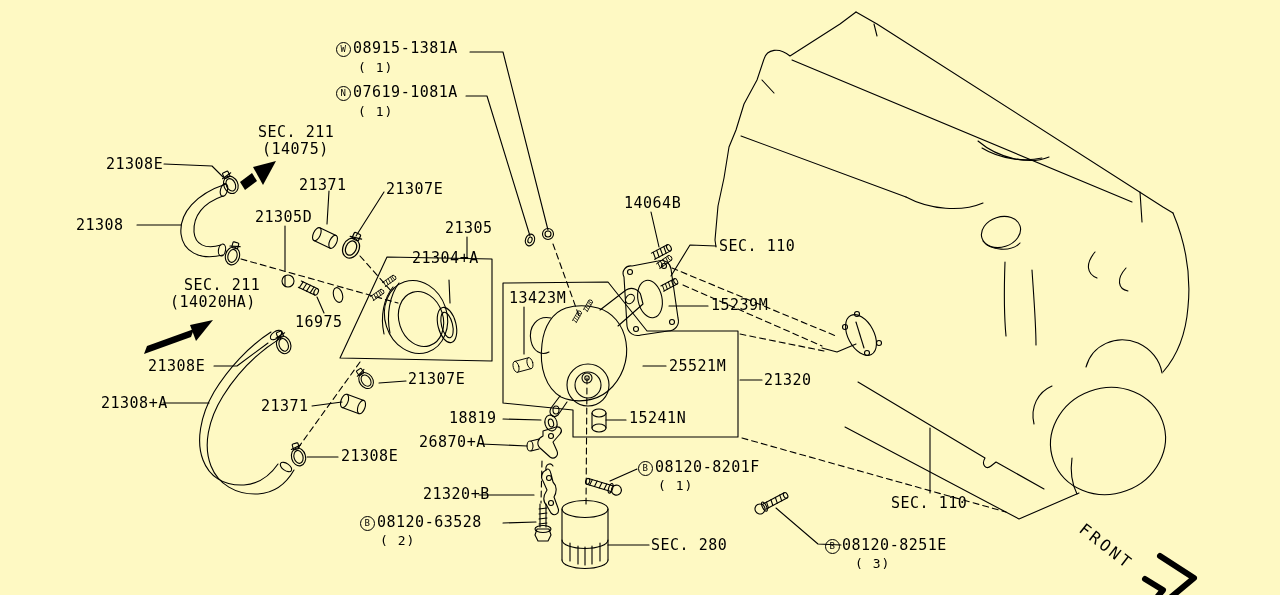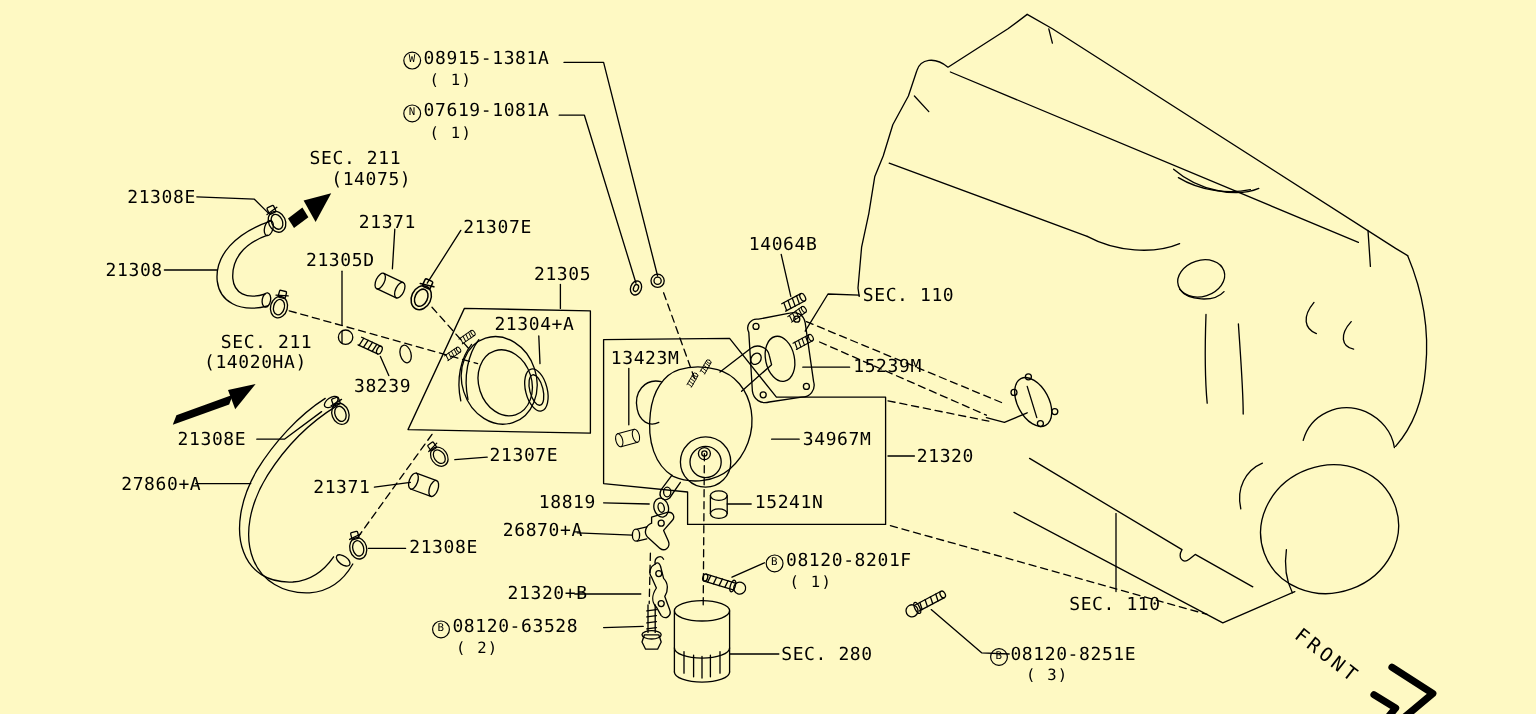--- a/index.html
+++ b/index.html
@@ -303,42 +303,42 @@
   <span class="circ">W</span><span>08915-1381A</span>
 </div>
 <div class="lbl qty" style="left:358px;top:60px">( 1)</div>
 
 <div class="lbl" style="left:336px;top:84px">
   <span class="circ">N</span><span>07619-1081A</span>
 </div>
 <div class="lbl qty" style="left:358px;top:104px">( 1)</div>
 
 <div class="lbl" style="left:258px;top:124px">SEC. 211</div>
-<div class="lbl" style="left:276px;top:141px">(14075)</div>
+<div class="lbl" style="left:262px;top:141px">(14075)</div>
 
 <div class="lbl" style="left:106px;top:156px">21308E</div>
 <div class="lbl" style="left:299px;top:177px">21371</div>
 <div class="lbl" style="left:386px;top:181px">21307E</div>
-<div class="lbl" style="left:88px;top:217px">21308</div>
+<div class="lbl" style="left:76px;top:217px">21308</div>
 <div class="lbl" style="left:255px;top:209px">21305D</div>
 <div class="lbl" style="left:445px;top:220px">21305</div>
-<div class="lbl" style="left:412px;top:262px">21304+A</div>
+<div class="lbl" style="left:412px;top:250px">21304+A</div>
 <div class="lbl" style="left:624px;top:195px">14064B</div>
 <div class="lbl" style="left:719px;top:238px">SEC. 110</div>
 <div class="lbl" style="left:509px;top:290px">13423M</div>
 <div class="lbl" style="left:711px;top:297px">15239M</div>
-<div class="lbl" style="left:295px;top:314px">38239</div>
-<div class="lbl" style="left:669px;top:358px">34967M</div>
+<div class="lbl" style="left:295px;top:314px">16975</div>
+<div class="lbl" style="left:669px;top:358px">25521M</div>
 <div class="lbl" style="left:764px;top:372px">21320</div>
 
 <div class="lbl" style="left:184px;top:277px">SEC. 211</div>
 <div class="lbl" style="left:170px;top:294px">(14020HA)</div>
 
 <div class="lbl" style="left:148px;top:358px">21308E</div>
-<div class="lbl" style="left:101px;top:395px">27860+A</div>
+<div class="lbl" style="left:101px;top:395px">21308+A</div>
 <div class="lbl" style="left:261px;top:398px">21371</div>
 <div class="lbl" style="left:408px;top:371px">21307E</div>
 <div class="lbl" style="left:341px;top:448px">21308E</div>
 <div class="lbl" style="left:449px;top:410px">18819</div>
 <div class="lbl" style="left:419px;top:434px">26870+A</div>
 <div class="lbl" style="left:629px;top:410px">15241N</div>
 <div class="lbl" style="left:423px;top:486px">21320+B</div>
 
 <div class="lbl" style="left:638px;top:459px">
   <span class="circ">B</span><span>08120-8201F</span>

